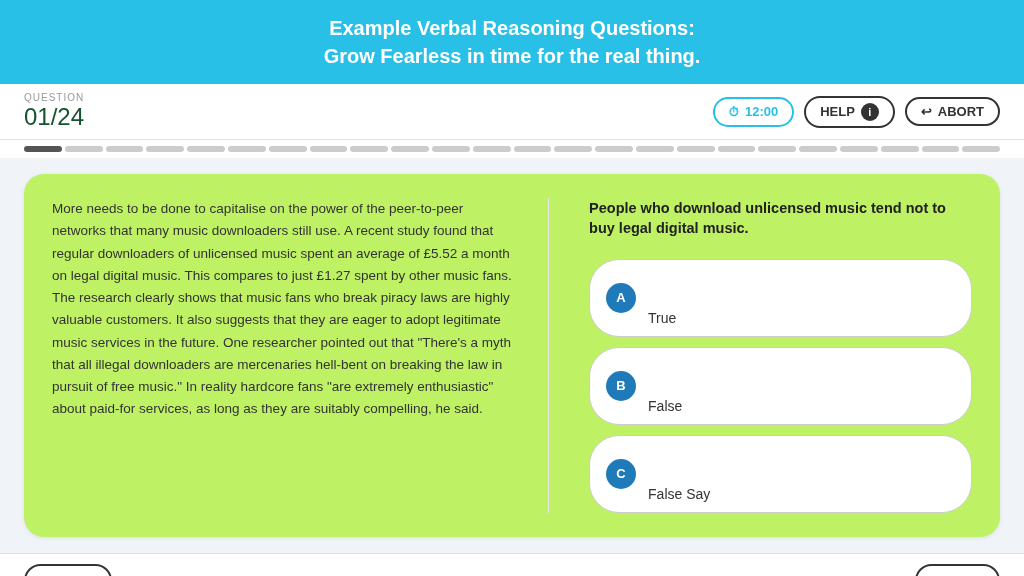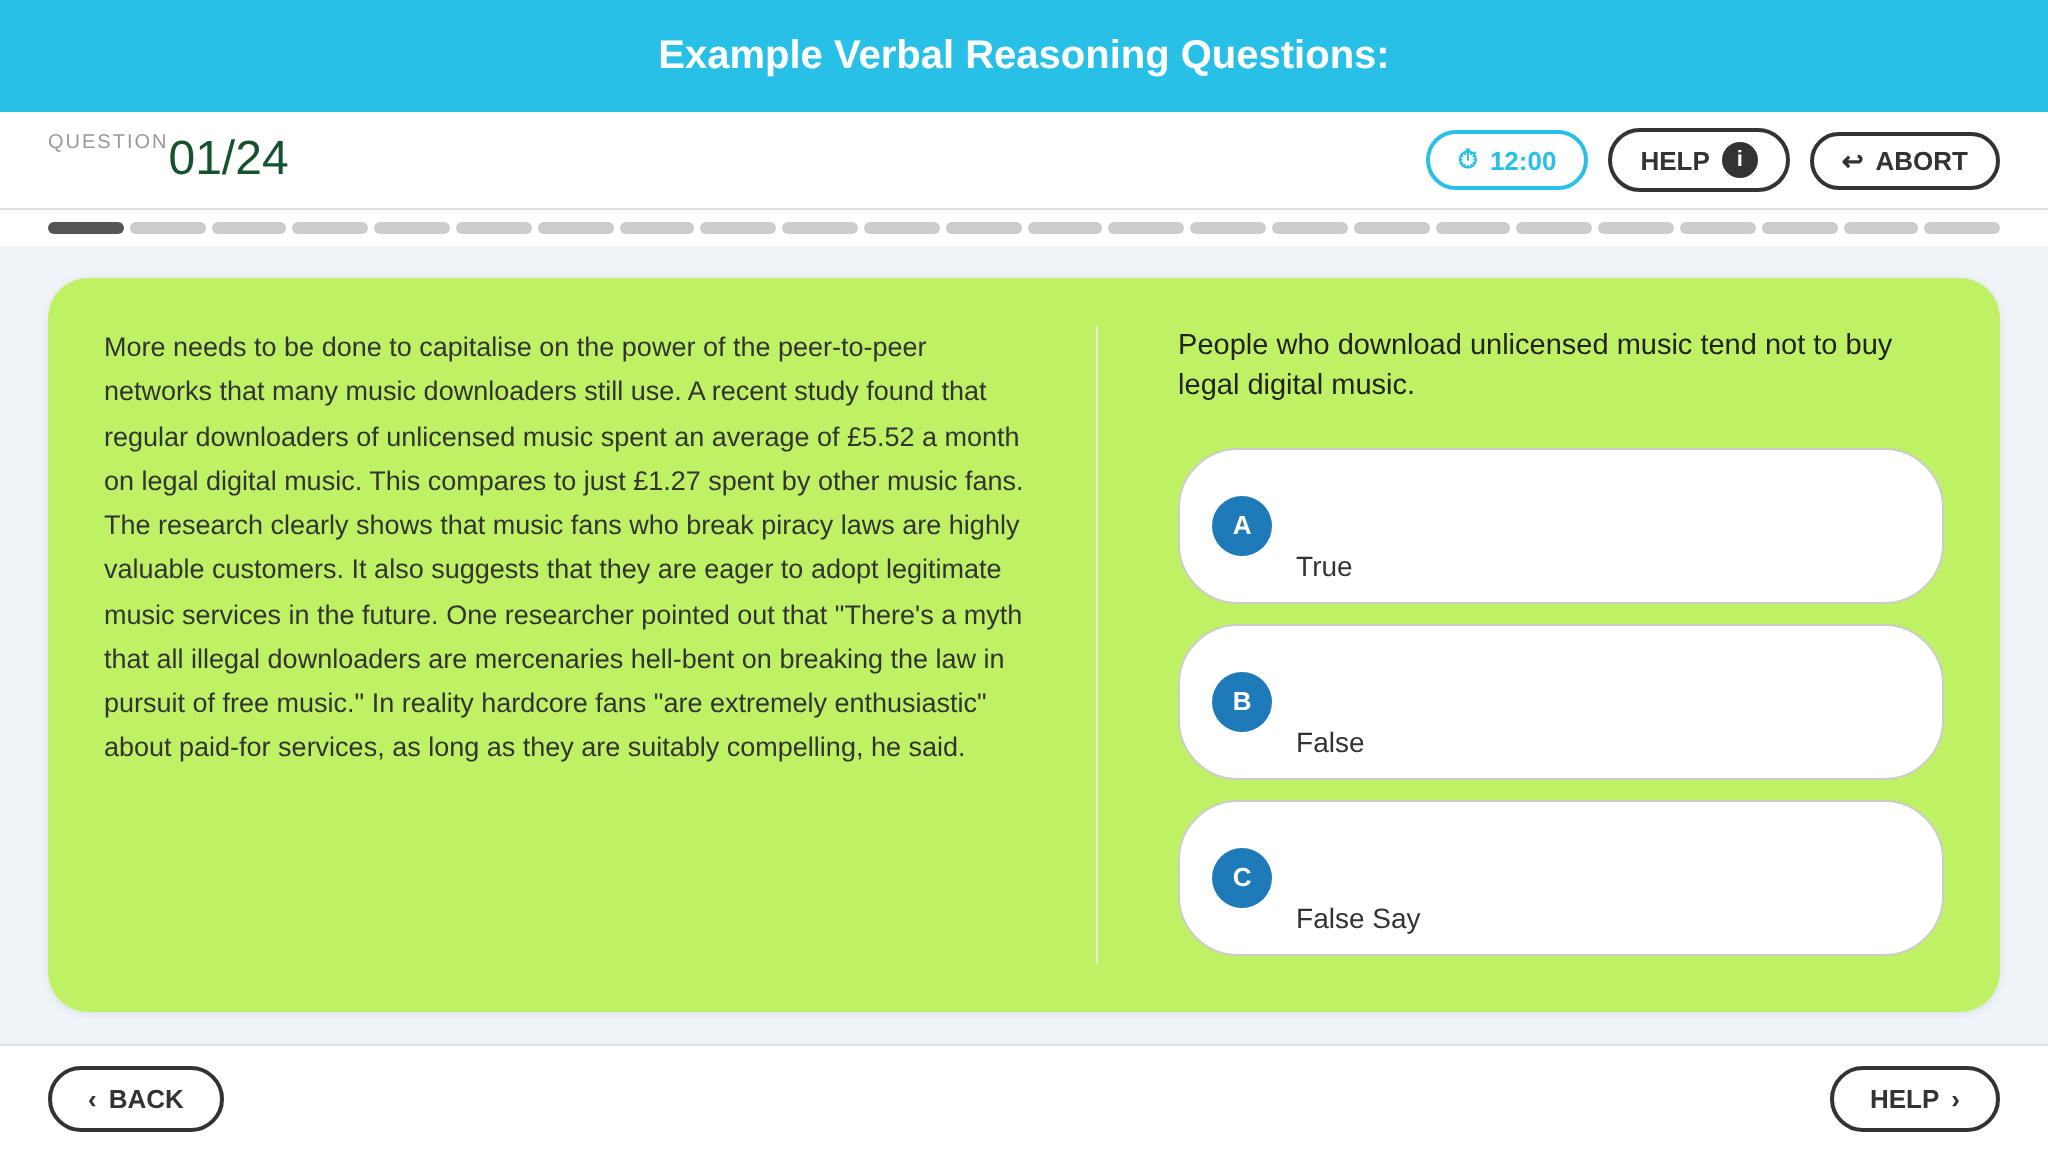--- a/index.html
+++ b/index.html
@@ -32,20 +32,21 @@
       background: white;
       display: flex;
       align-items: center;
       justify-content: space-between;
       padding: 8px 24px;
       border-bottom: 1px solid #e0e0e0;
       flex-shrink: 0;
     }
     #question-label {
       display: flex;
+      flex-direction: column;
     }
     #question-label .q-small {
       font-size: 10px;
       color: #999;
       letter-spacing: 1px;
       text-transform: uppercase;
     }
     #question-label .q-number {
       font-size: 24px;
       font-weight: 400;
@@ -131,21 +132,21 @@
 
     
     #question-panel {
       flex: 0.9;
       display: flex;
       flex-direction: column;
       gap: 16px;
     }
     #question-text {
       font-size: 14.5px;
-      font-weight: 400;
+      font-weight: 700;
       color: #222;
       line-height: 1.4;
     }
     #answer-options {
       display: flex;
       flex-direction: column;
       gap: 10px;
       margin-top: 4px;
     }
     .answer-option {
@@ -201,20 +202,21 @@
       cursor: pointer;
       color: #333;
     }
   </style>
 </head>
 <body>
 
 <div id="header">
   <h1>
     <span>Example Verbal Reasoning Questions:</span><br>
+    <span>Grow Fearless in time for the real thing.</span>
   </h1>
 </div>
 
 <div id="topbar">
   <div id="question-label">
     <span class="q-small">QUESTION</span>
     <span class="q-number">01/24</span>
   </div>
   <div id="topbar-controls">
     <button class="ctrl-btn timer">

